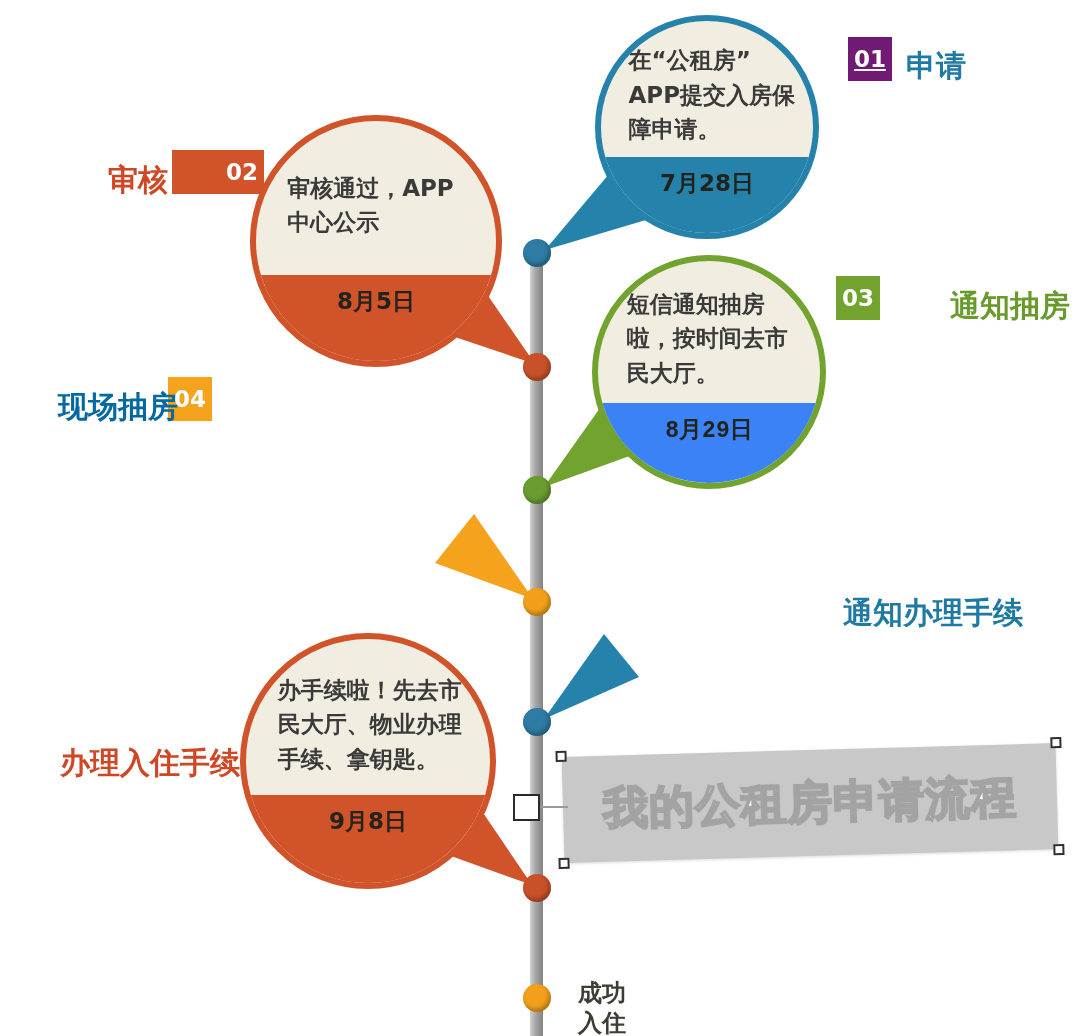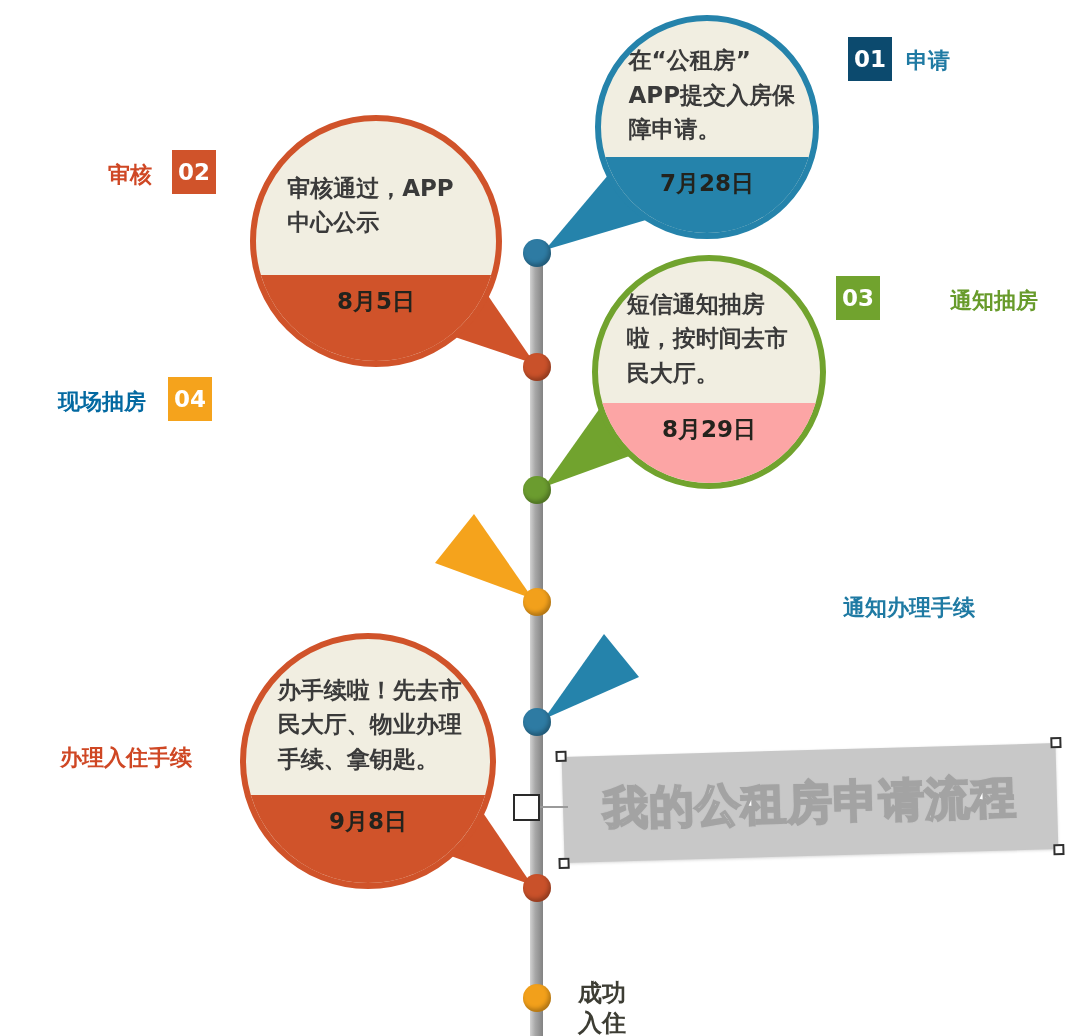--- a/index.html
+++ b/index.html
@@ -20,28 +20,28 @@
   
   .bubble{position:absolute;border-radius:50%;background:#f1eee1;overflow:hidden;z-index:3;}
   .bubble.blue{border:6px solid #2583ab;} .bubble.red{border:6px solid #d0532a;}
   .bubble.green{border:6px solid #71a32e;} .bubble.orange{border:6px solid #f5a31c;}
   .bubble-text{position:absolute;left:13%;right:6%;top:7%;bottom:37%;display:flex;align-items:center;
     font-size:23px;font-weight:bold;color:#3a3a3a;line-height:1.5;white-space:pre-line;z-index:2;}
   .date-band{position:absolute;left:-8px;right:-8px;top:64%;bottom:-8px;z-index:1;
     display:flex;justify-content:center;align-items:flex-start;padding-top:11px;
     font-size:23px;font-weight:bold;color:#23231d;}
   .bubble.blue .date-band{background:#2583ab;} .bubble.red .date-band{background:#d0532a;}
-  .bubble.green .date-band{background:#fca5a5;} .bubble.orange .date-band{background:#f5a31c;}
+  .bubble.green .date-band{background:#3b82f6;font-family:Liberation Mono, monospace;} .bubble.orange .date-band{background:#f5a31c;}
 
   
   .num-badge{position:absolute;width:44px;height:44px;z-index:5;display:flex;align-items:center;
     justify-content:center;font-size:23px;font-weight:bold;color:#fff;}
-  .num-badge.blue{background:#0c4a6e;} .num-badge.red{background:#d0532a;}
+  .num-badge.blue{background:#701a75;text-decoration:underline;} .num-badge.red{background:#d0532a;}
   .num-badge.green{background:#71a32e;} .num-badge.orange{background:#f5a31c;}
-  .step-label{position:absolute;z-index:5;font-size:22px;font-weight:bold;white-space:nowrap;}
+  .step-label{position:absolute;z-index:5;font-size:30px;font-weight:bold;white-space:nowrap;}
   .step-label.blue{color:#1f7aa3;} .step-label.red{color:#cf4724;}
   .step-label.green{color:#689b2b;} .step-label.orange{color:#0369a1;}
 
   
   .banner{position:absolute;left:563px;top:750px;width:494px;height:106px;background:#c8c8c8;
     transform:rotate(-1.6deg);z-index:6;display:flex;align-items:center;justify-content:center;
     box-shadow:0 1px 3px rgba(0,0,0,.15);}
   .banner-text{font-size:45px;font-weight:bold;color:#ffffff;letter-spacing:1px;white-space:nowrap;
     -webkit-text-stroke:2px #a3a3a3;text-shadow:0 0 2px #9a9a9a;}
   .handle{position:absolute;width:11px;height:11px;background:#fff;border:2px solid #2f2f2f;box-sizing:border-box;}
@@ -104,21 +104,21 @@
   <div class="dot red" style="left:537px;top:367px;"></div>
   <div class="dot green" style="left:537px;top:490px;"></div>
   <div class="dot orange" style="left:537px;top:602px;"></div>
   <div class="dot blue" style="left:537px;top:722px;"></div>
   <div class="dot red" style="left:537px;top:888px;"></div>
   <div class="dot orange" style="left:537px;top:998px;"></div>
 
   <div class="num-badge blue" style="left:848px;top:37px;">01</div>
   <div class="step-label blue" style="left:906px;top:46px;">申请</div>
 
-  <div class="num-badge red" style="left:172px;top:150px;">02</div>
+  <div class="num-badge red" style="left:172px;top:150px;padding-left:48px;">02</div>
   <div class="step-label red" style="left:108px;top:160px;">审核</div>
 
   <div class="num-badge green" style="left:836px;top:276px;">03</div>
   <div class="step-label green" style="left:910px;top:286px;margin-left:40px;">通知抽房</div>
 
   <div class="num-badge orange" style="left:168px;top:377px;">04</div>
   <div class="step-label orange" style="left:58px;top:387px;">现场抽房</div>
 
   <div class="step-label blue" style="left:843px;top:593px;">通知办理手续</div>
 

